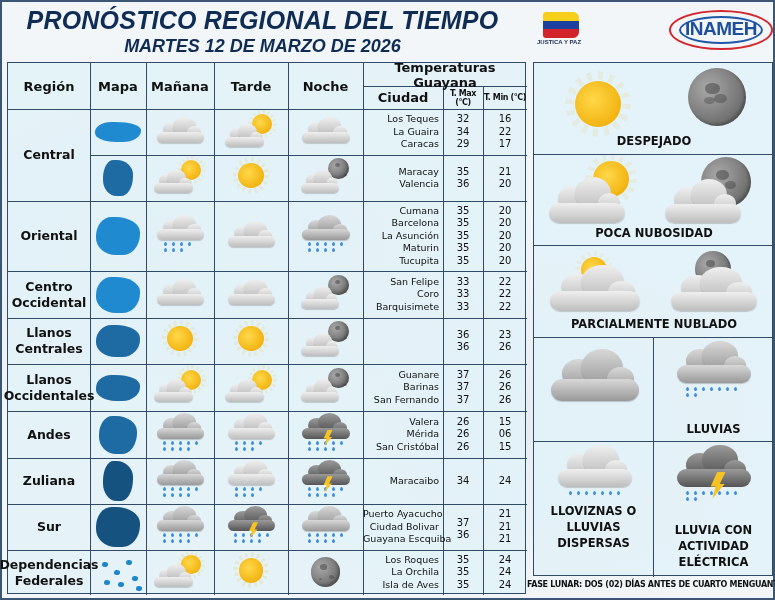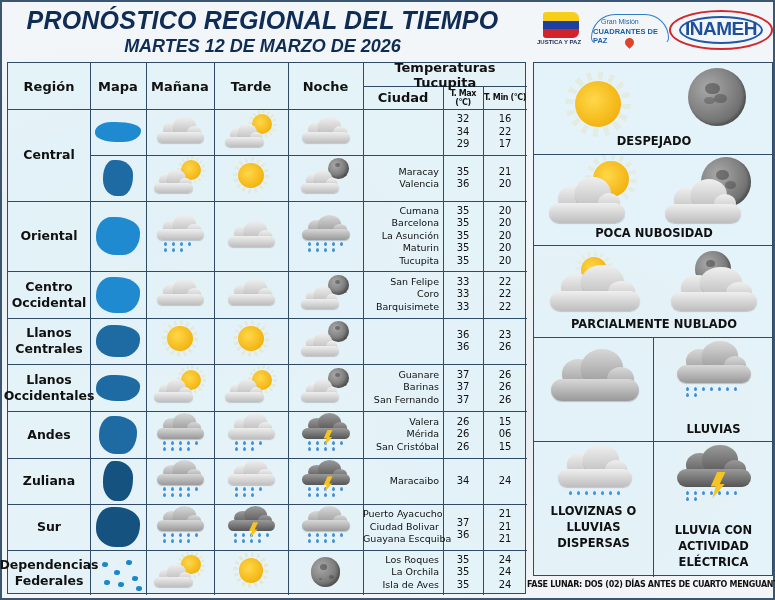--- a/index.html
+++ b/index.html
@@ -92,26 +92,20 @@
 <div class="title">PRONÓSTICO REGIONAL DEL TIEMPO</div>
 <div class="subtitle">MARTES 12 DE MARZO DE 2026</div>
 
 <div class="logos">
   <div class="flag">
     <div class="y"></div>
       <div class="b"></div>
       <div class="r"></div>
   </div>
   <div class="flag-label">JUSTICA Y PAZ</div>
-  <div class="gm">
-    <div class="arc"></div>
-    <div class="l1">Gran Misión</div>
-    <div class="l2">CUADRANTES DE PAZ</div>
-    <div class="pin"></div>
-  </div>
   <div class="inameh">
     <div class="in"></div>
     <div class="txt">INAMEH</div>
   </div>
 </div>
 
 <div class="grid" id="grid">
     <div class="vl" style="left: 82px; top: 0px; height: 532px;"></div>
     <div class="vl" style="left: 138px; top: 0px; height: 532px;"></div>
     <div class="vl" style="left: 206px; top: 0px; height: 532px;"></div>
@@ -128,21 +122,21 @@
     <div class="hl" style="left: 0px; top: 301px; width: 519px;"></div>
     <div class="hl" style="left: 0px; top: 348px; width: 519px;"></div>
     <div class="hl" style="left: 0px; top: 395px; width: 519px;"></div>
     <div class="hl" style="left: 0px; top: 441px; width: 519px;"></div>
     <div class="hl" style="left: 0px; top: 487px; width: 519px;"></div>
     <div class="cell hdr" style="left: 0px; top: 0px; width: 82px; height: 46px;">Región</div>
     <div class="cell hdr" style="left: 82px; top: 0px; width: 56px; height: 46px;">Mapa</div>
     <div class="cell hdr" style="left: 138px; top: 0px; width: 68px; height: 46px;">Mañana</div>
     <div class="cell hdr" style="left: 206px; top: 0px; width: 74px; height: 46px;">Tarde</div>
     <div class="cell hdr" style="left: 280px; top: 0px; width: 75px; height: 46px;">Noche</div>
-    <div class="cell hdr" style="left: 355px; top: 0px; width: 164px; height: 23px;">Temperaturas Tucupita</div>
+    <div class="cell hdr" style="left: 355px; top: 0px; width: 164px; height: 23px;">Temperaturas Guayana</div>
     <div class="cell hdr" style="left: 355px; top: 23px; width: 80px; height: 23px;">Ciudad</div>
     <div class="cell hdr-small" style="left: 435px; top: 23px; width: 40px; height: 23px;">T. Max (°C)</div>
     <div class="cell hdr-small" style="left: 475px; top: 23px; width: 44px; height: 23px;">T. Min (°C)</div>
     <div class="cell region" style="left: 0px; top: 46px; width: 82px; height: 92px;">Central</div>
     <div class="cell " style="left: 82px; top: 46px; width: 56px; height: 46px;">
       <div class="map " style="width: 46px; height: 20px; position: relative;"></div>
     </div>
     <div class="cell " style="left: 138px; top: 46px; width: 68px; height: 46px;">
       <div class="ic" style="left: 5px; top: 3px; width: 58px; height: 40px;">
         <div class="cloud c-light" style="left: 5.8px; top: 6px; width: 47.56px; height: 24.8px;">
@@ -166,20 +160,25 @@
     </div>
     <div class="cell " style="left: 280px; top: 46px; width: 75px; height: 46px;">
       <div class="ic" style="left: 8.5px; top: 3px; width: 58px; height: 40px;">
         <div class="cloud c-light" style="left: 5.8px; top: 6px; width: 47.56px; height: 24.8px;">
           <div class="p1"></div>
           <div class="p2"></div>
           <div class="p3"></div>
           <div class="base"></div>
         </div>
       </div>
+    </div>
+    <div class="cities" style="left: 355px; top: 46px; width: 76px; height: 46px;">
+      <div class="city">Los Teques</div>
+      <div class="city">La Guaira</div>
+      <div class="city">Caracas</div>
     </div>
     <div class="cities" style="left: 435px; top: 46px; width: 40px; height: 46px;">
       <div class="num">32</div>
       <div class="num">34</div>
       <div class="num">29</div>
     </div>
     <div class="cities" style="left: 475px; top: 46px; width: 44px; height: 46px;">
       <div class="num">16</div>
       <div class="num">22</div>
       <div class="num">17</div>

